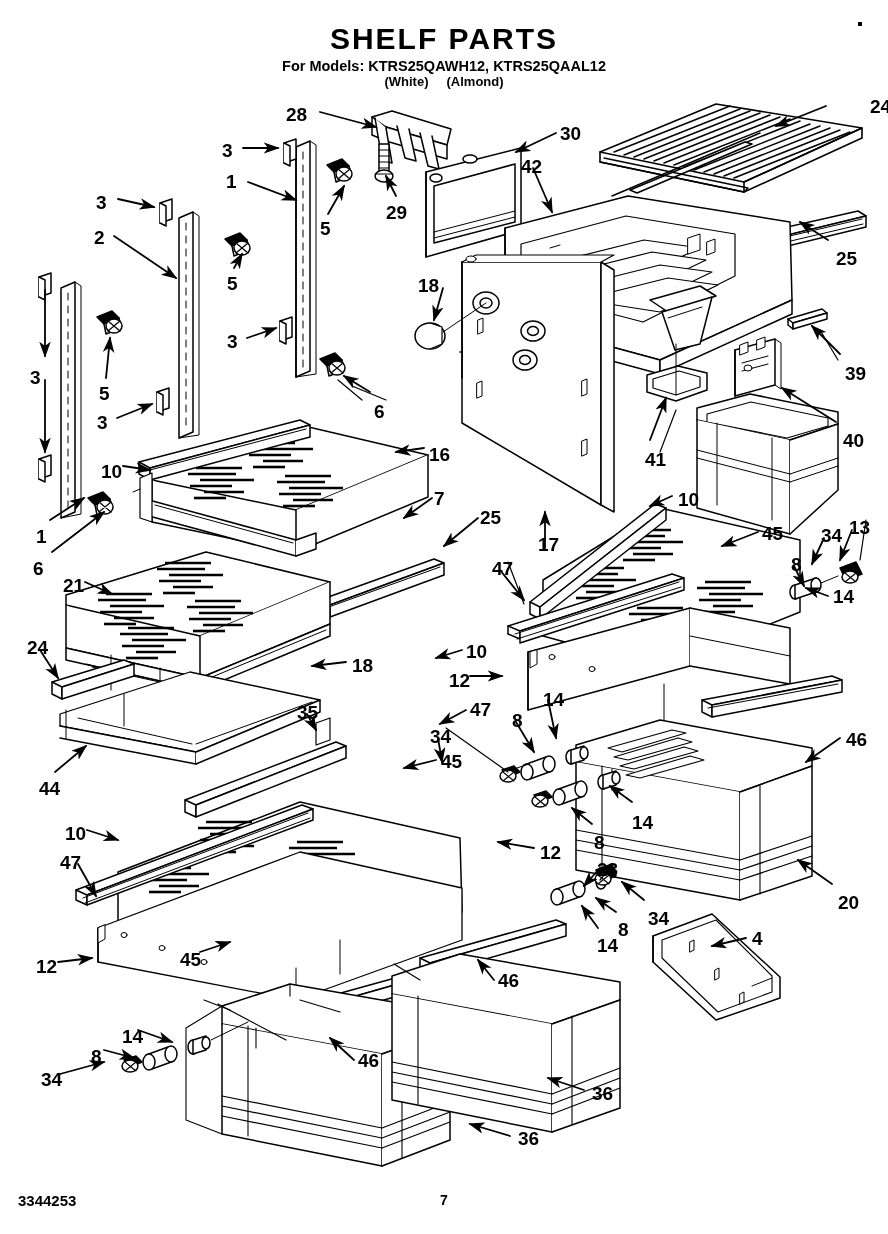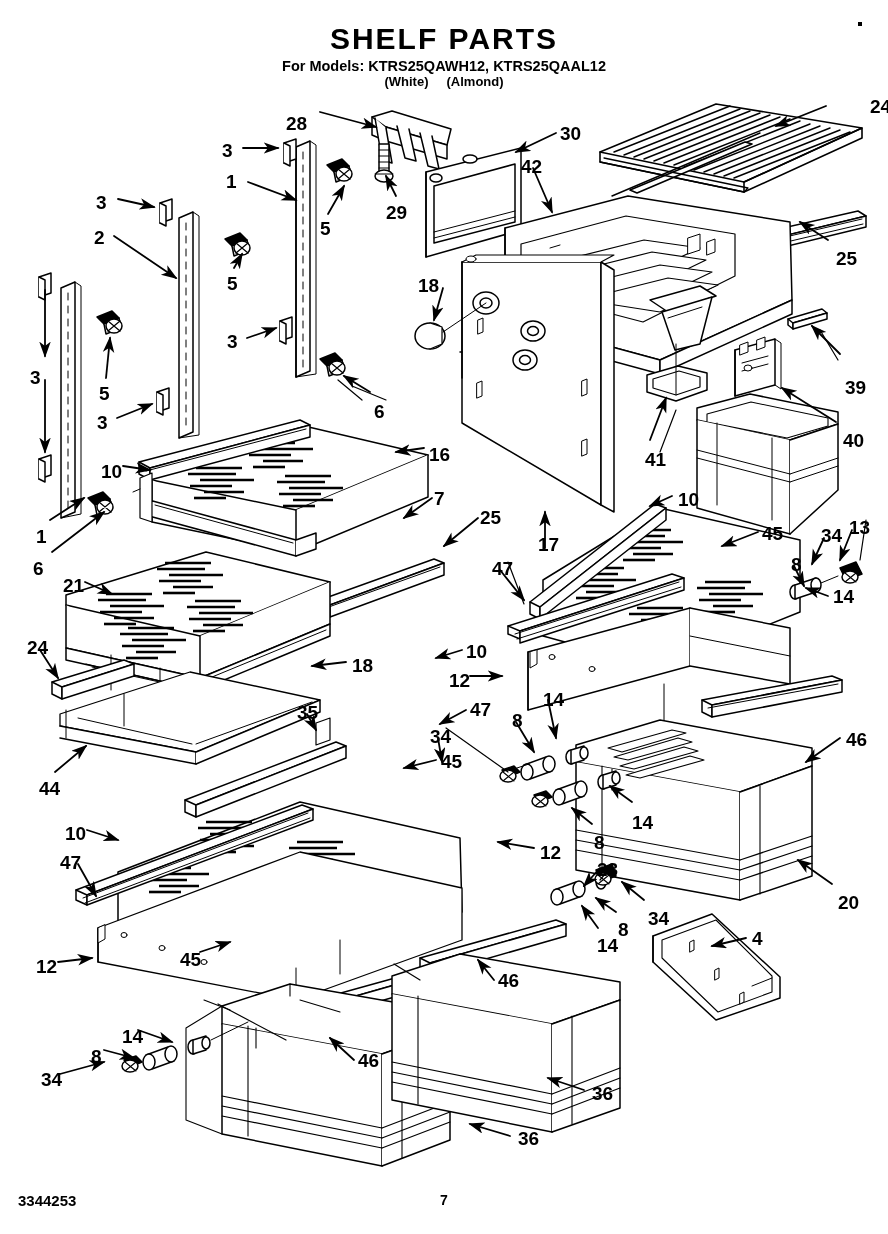--- a/index.html
+++ b/index.html
@@ -664,39 +664,39 @@
         <path d="M446,728 L508,772"></path>
         <path d="M610,868 L600,880"></path>
         <path d="M204,1000 L230,1010"></path>
         <path d="M218,1004 L286,1040"></path>
         <path d="M394,964 L420,980"></path>
       </g>
     </g>
   </svg>
 
   <div id="callout-layer">
-      <div class="cal" style="left: 286px; top: 114px; text-align: center;">28</div>
+      <div class="cal" style="left: 286px; top: 105px; text-align: center;">28</div>
       <div class="cal" style="left: 222px; top: 141px;">3</div>
       <div class="cal" style="left: 226px; top: 172px;">1</div>
       <div class="cal" style="left: 320px; top: 219px;">5</div>
       <div class="cal" style="left: 386px; top: 203px;">29</div>
       <div class="cal" style="left: 560px; top: 124px;">30</div>
       <div class="cal" style="left: 521px; top: 157px;">42</div>
       <div class="cal" style="left: 832px; top: 97px; margin-left: 38px;">24</div>
       <div class="cal" style="left: 96px; top: 193px;">3</div>
       <div class="cal" style="left: 94px; top: 228px;">2</div>
       <div class="cal" style="left: 227px; top: 274px;">5</div>
       <div class="cal" style="left: 227px; top: 332px;">3</div>
       <div class="cal" style="left: 836px; top: 249px;">25</div>
       <div class="cal" style="left: 418px; top: 276px;">18</div>
       <div class="cal" style="left: 30px; top: 368px;">3</div>
       <div class="cal" style="left: 99px; top: 384px;">5</div>
       <div class="cal" style="left: 97px; top: 413px;">3</div>
       <div class="cal" style="left: 374px; top: 402px;">6</div>
-      <div class="cal" style="left: 845px; top: 364px; margin-top: 14px;">39</div>
+      <div class="cal" style="left: 845px; top: 364px;">39</div>
       <div class="cal" style="left: 843px; top: 431px;">40</div>
       <div class="cal" style="left: 429px; top: 445px; text-align: center;">16</div>
       <div class="cal" style="left: 101px; top: 462px;">10</div>
       <div class="cal" style="left: 645px; top: 450px;">41</div>
       <div class="cal" style="left: 36px; top: 527px;">1</div>
       <div class="cal" style="left: 33px; top: 559px;">6</div>
       <div class="cal" style="left: 434px; top: 489px;">7</div>
       <div class="cal" style="left: 480px; top: 508px;">25</div>
       <div class="cal" style="left: 678px; top: 490px;">10</div>
       <div class="cal" style="left: 762px; top: 524px;">45</div>

